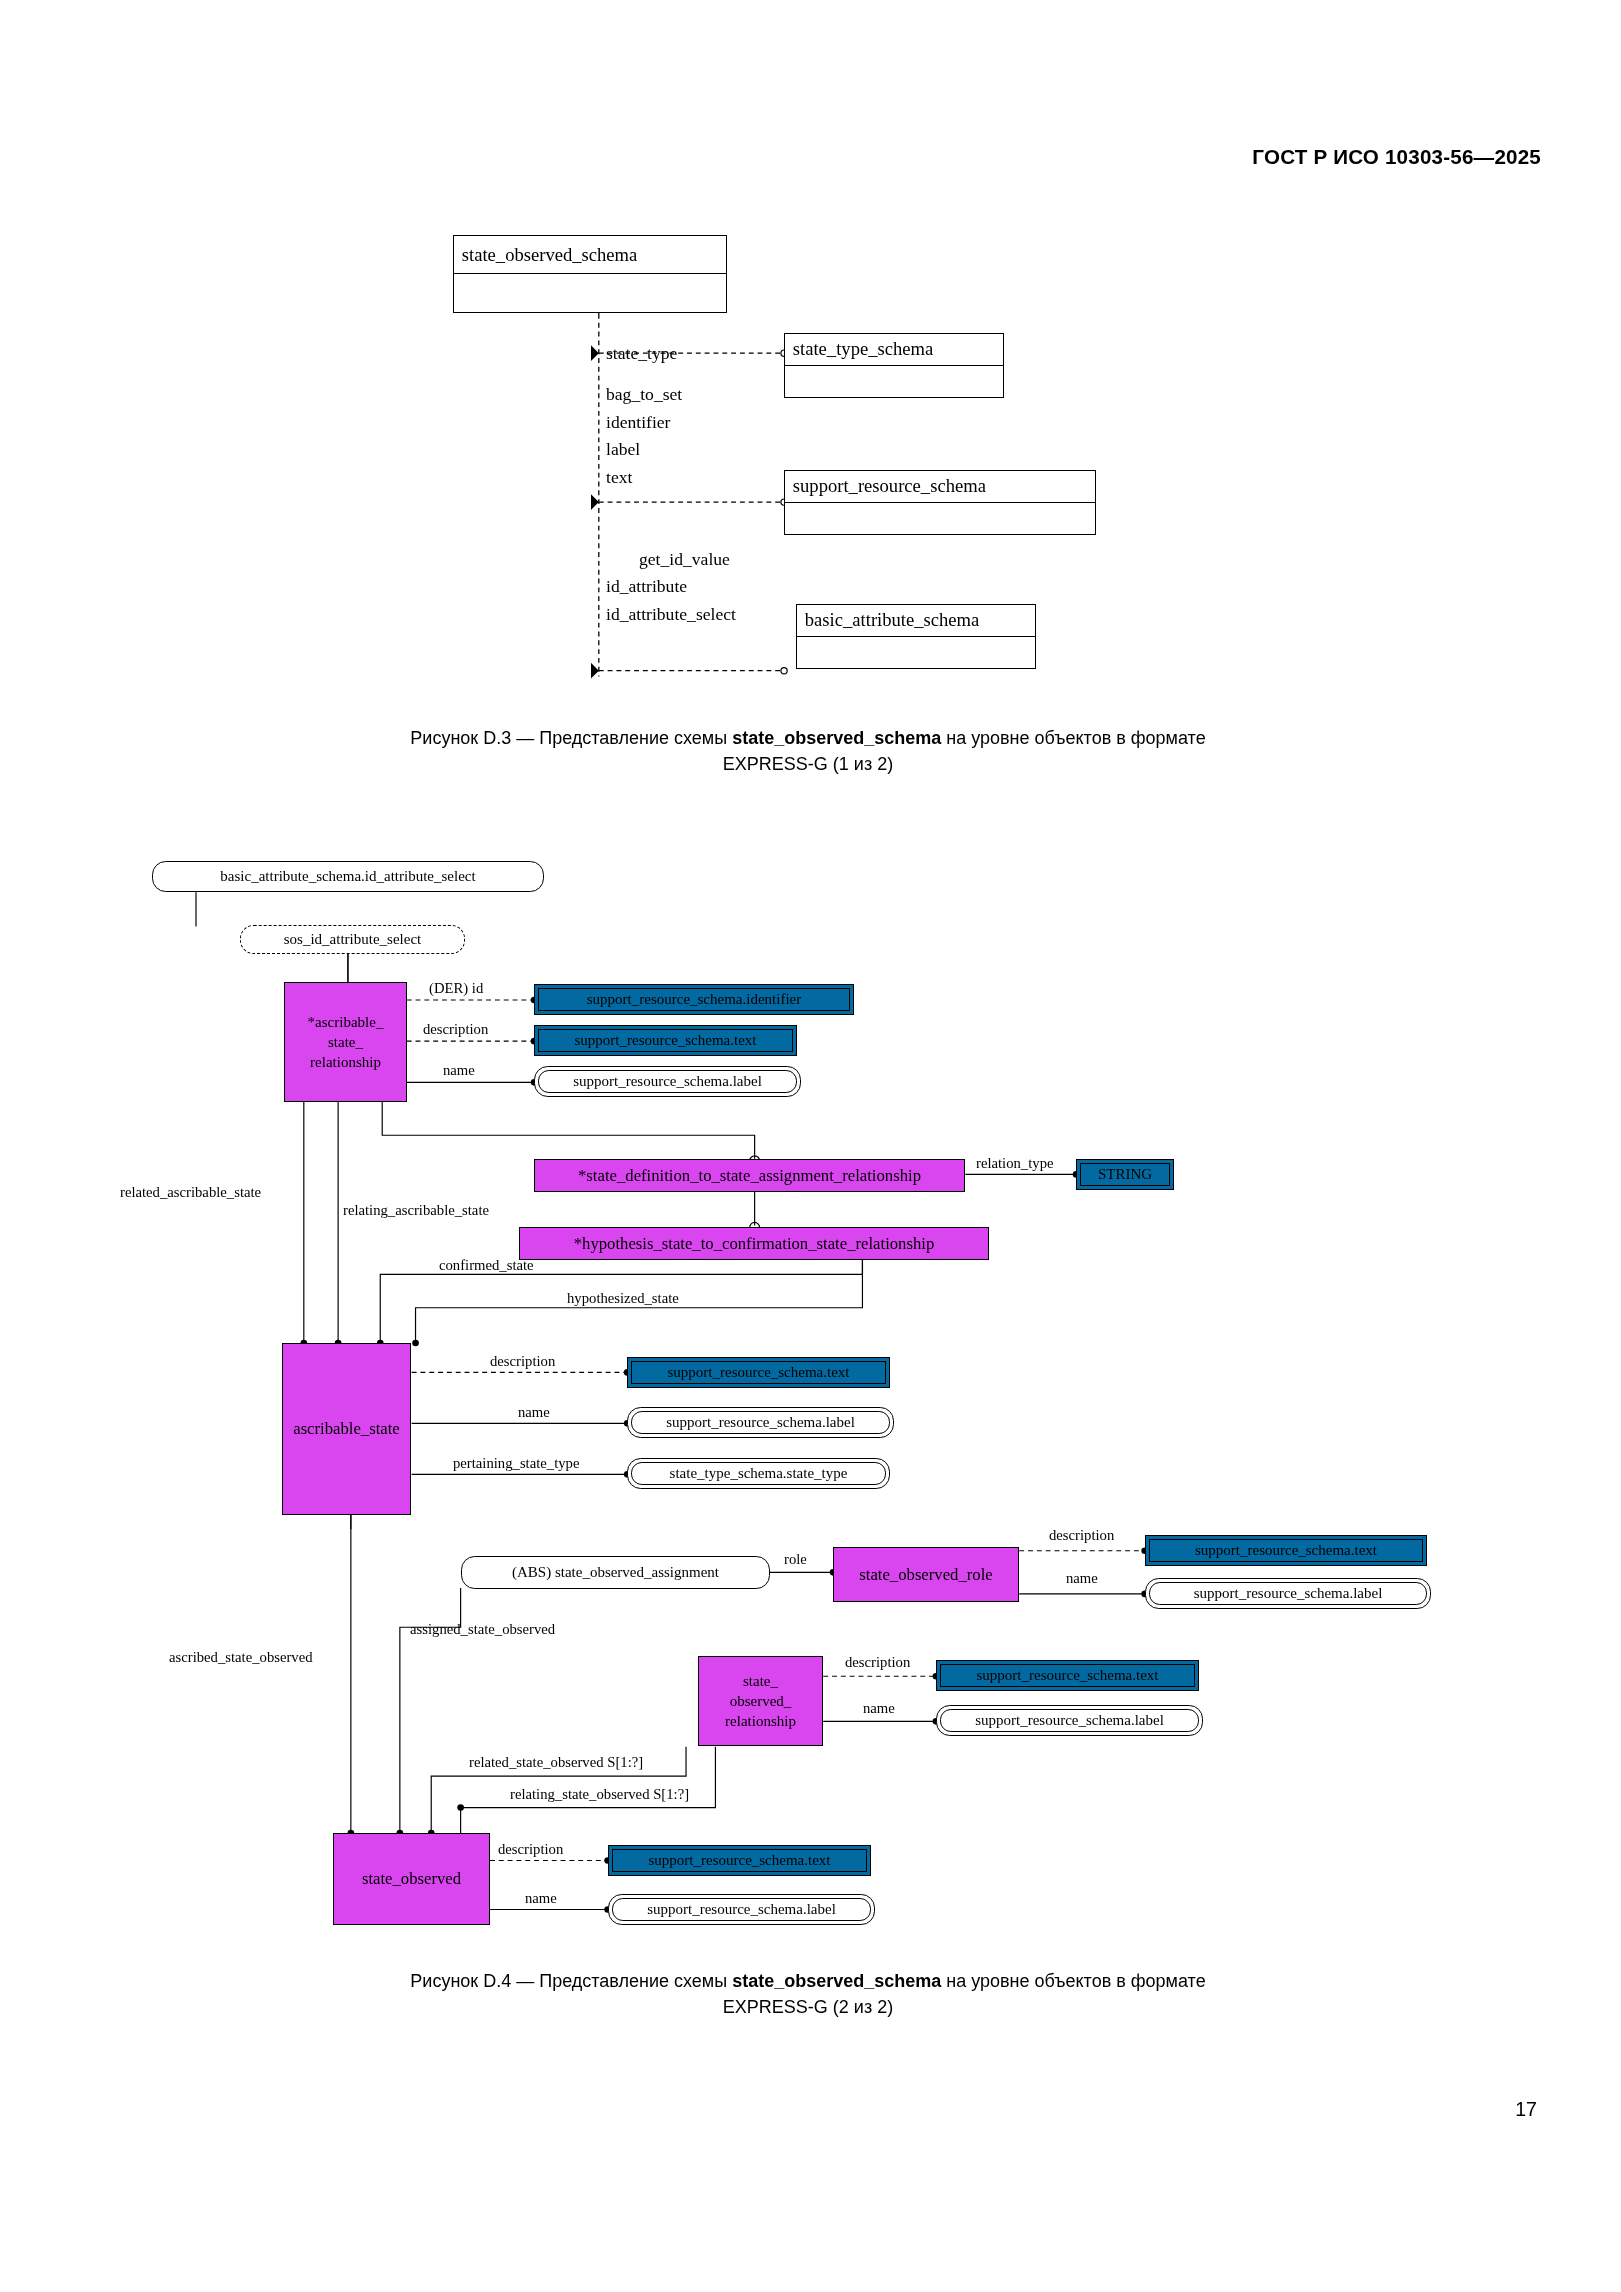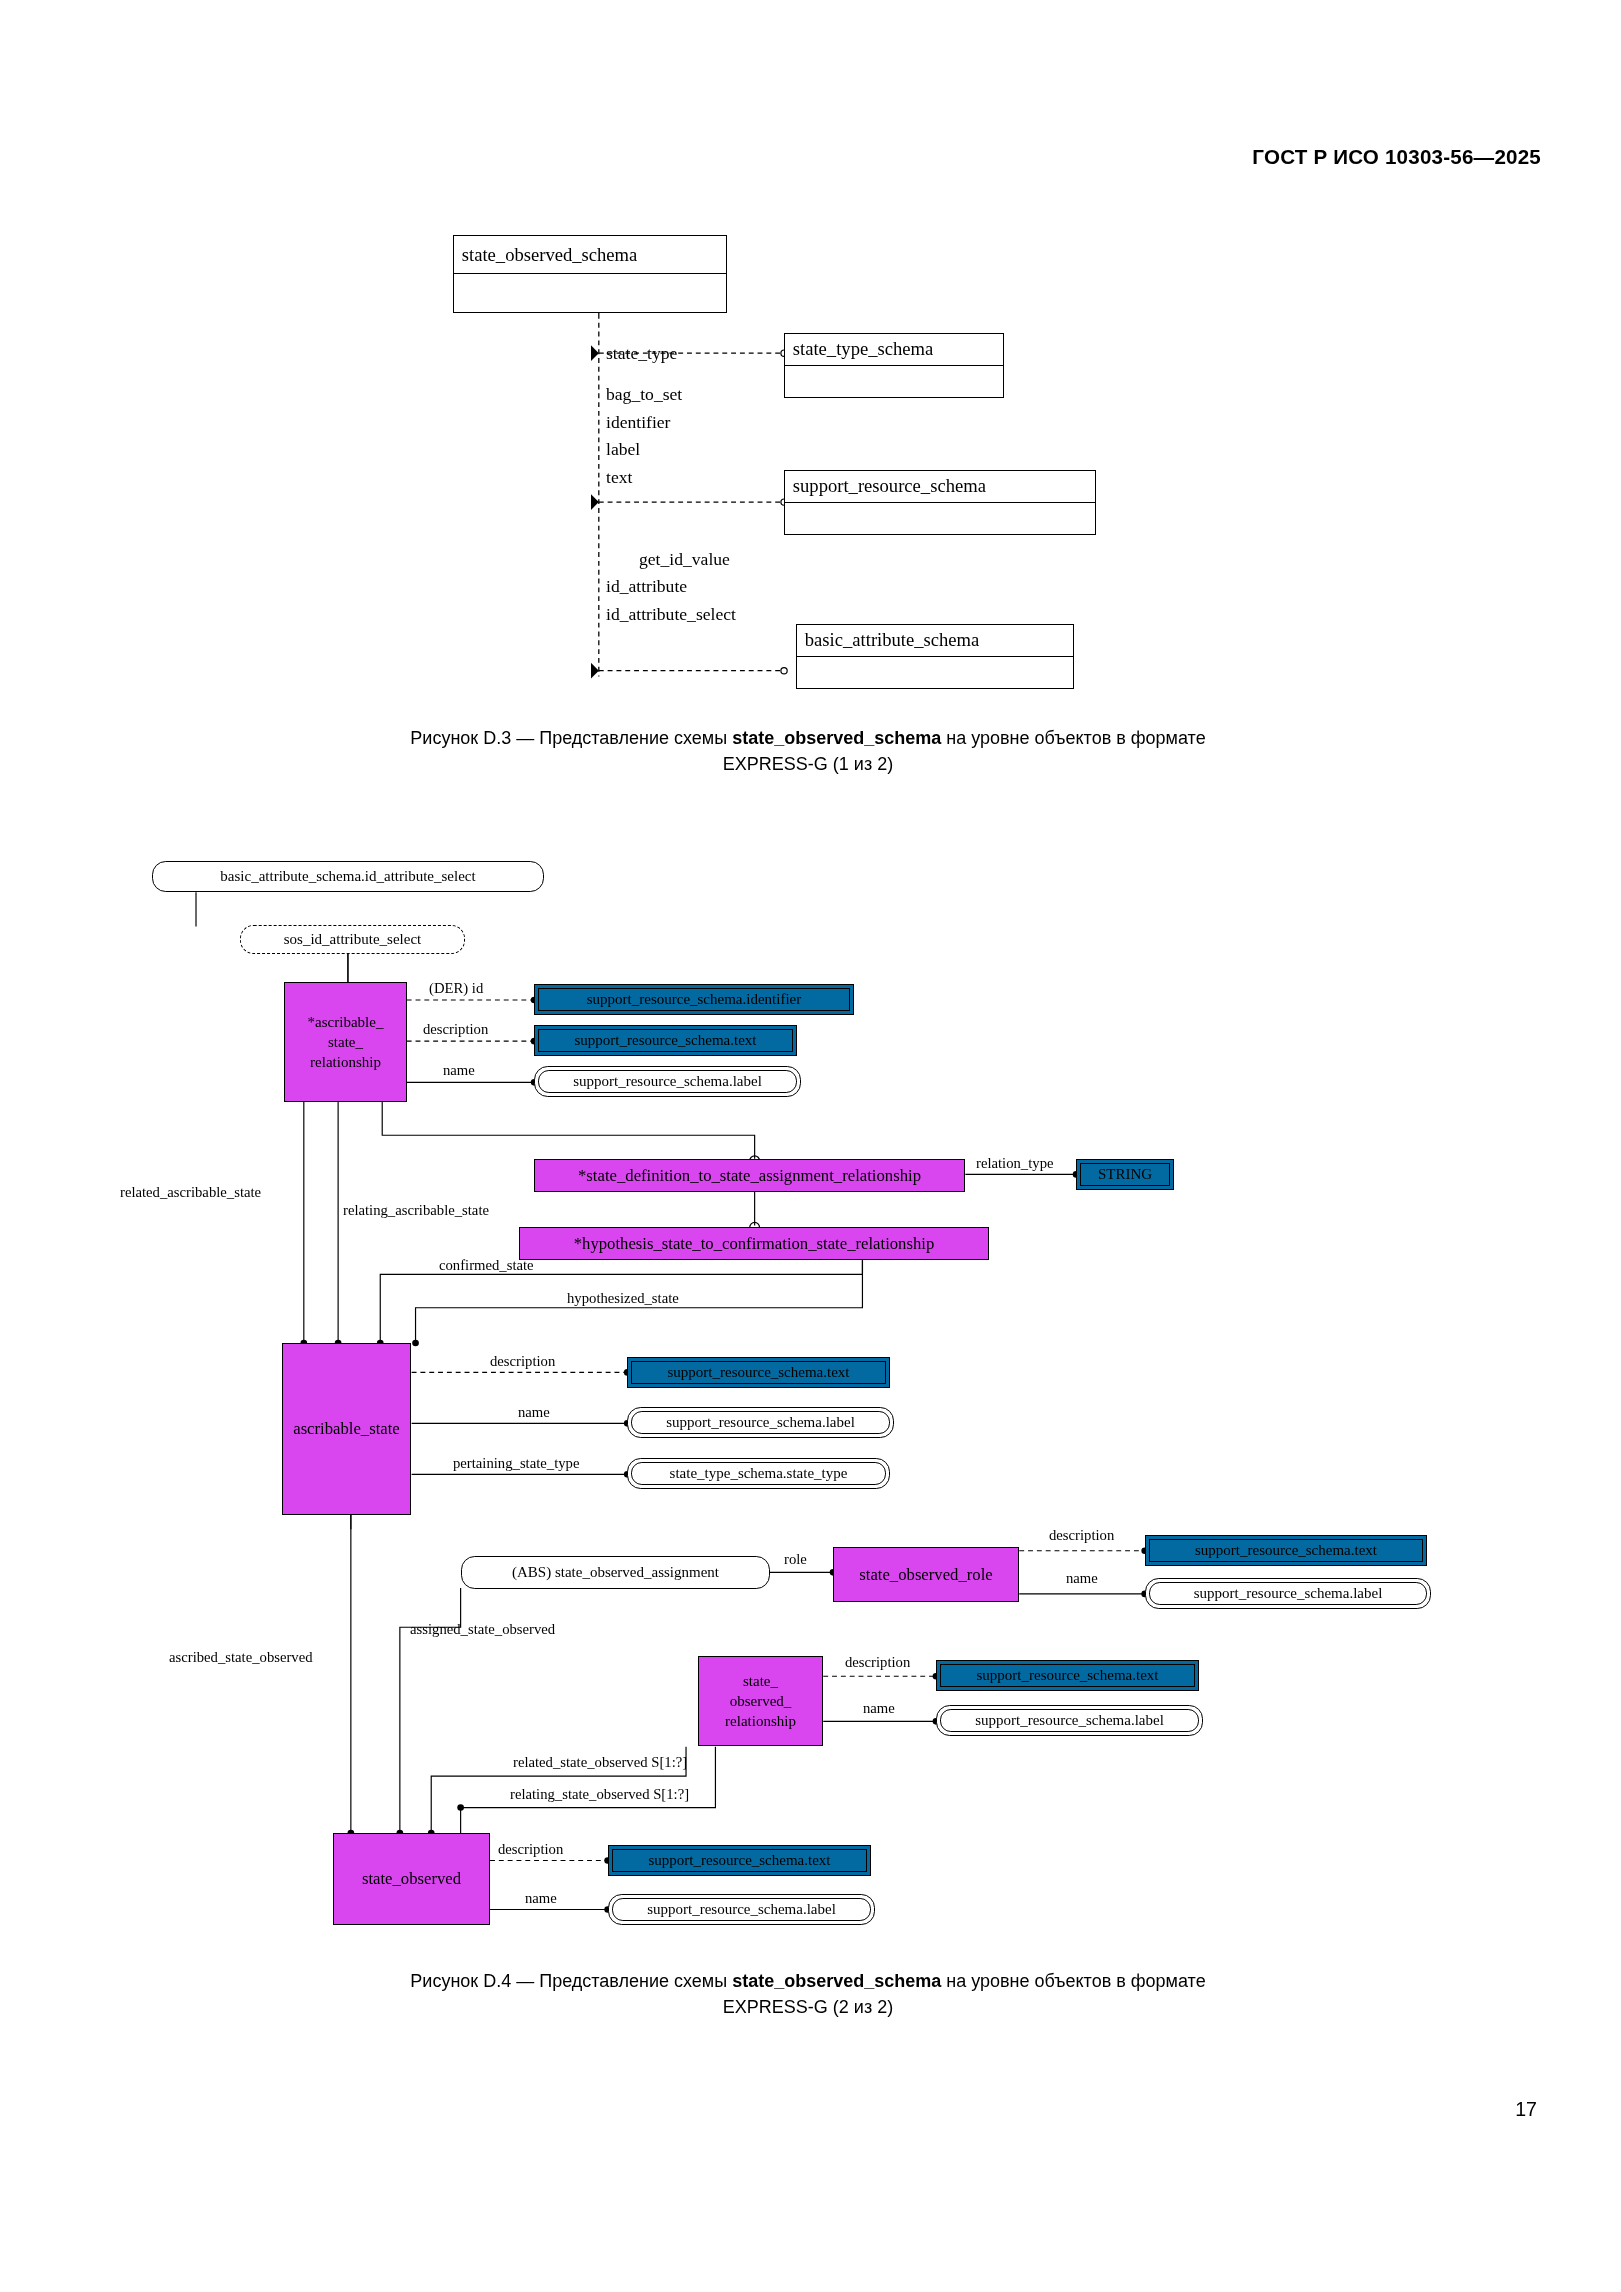--- a/index.html
+++ b/index.html
@@ -198,21 +198,21 @@
   </div>
 
   <div class="schemabox" style="left:784px; top:333px; width:220px; height:65px;">
     <div class="title">state_type_schema</div>
   </div>
 
   <div class="schemabox" style="left:784px; top:470px; width:312px; height:65px;">
     <div class="title">support_resource_schema</div>
   </div>
 
-  <div class="schemabox" style="left:796px; top:624px; width:278px; height:65px;">
+  <div class="schemabox" style="left:796px; top:604px; width:240px; height:65px;">
     <div class="title">basic_attribute_schema</div>
   </div>
 
   <div class="attr-list" style="left:606px; top:341px;">state_type</div>
 
   <div class="attr-list" style="left:606px; top:382px;">bag_to_set</div>
   <div class="attr-list" style="left:606px; top:410px;">identifier</div>
   <div class="attr-list" style="left:606px; top:437px;">label</div>
   <div class="attr-list" style="left:606px; top:465px;">text</div>
 
@@ -416,21 +416,21 @@
   <div class="elabel" style="left:784px; top:1551px;">role</div>
   <div class="elabel" style="left:1049px; top:1527px;">description</div>
   <div class="elabel" style="left:1066px; top:1570px;">name</div>
 
   <div class="elabel" style="left:169px; top:1649px;">ascribed_state_observed</div>
   <div class="elabel" style="left:410px; top:1621px;">assigned_state_observed</div>
 
   <div class="elabel" style="left:845px; top:1654px;">description</div>
   <div class="elabel" style="left:863px; top:1700px;">name</div>
 
-  <div class="elabel" style="left:469px; top:1754px;margin-left:44px;">related_state_observed S[1:?]</div>
+  <div class="elabel" style="left:469px; top:1754px;">related_state_observed S[1:?]</div>
   <div class="elabel" style="left:510px; top:1786px;">relating_state_observed S[1:?]</div>
 
   <div class="elabel" style="left:498px; top:1841px;">description</div>
   <div class="elabel" style="left:525px; top:1890px;">name</div>
 
   <div class="caption" style="left:176px; top:1968px; width:1264px;">
     <span>Рисунок D.4 —  Представление схемы </span><b>state_observed_schema</b><span> на уровне объектов в формате</span><br>
     <span>EXPRESS-G (2 из 2)</span>
   </div>
 

